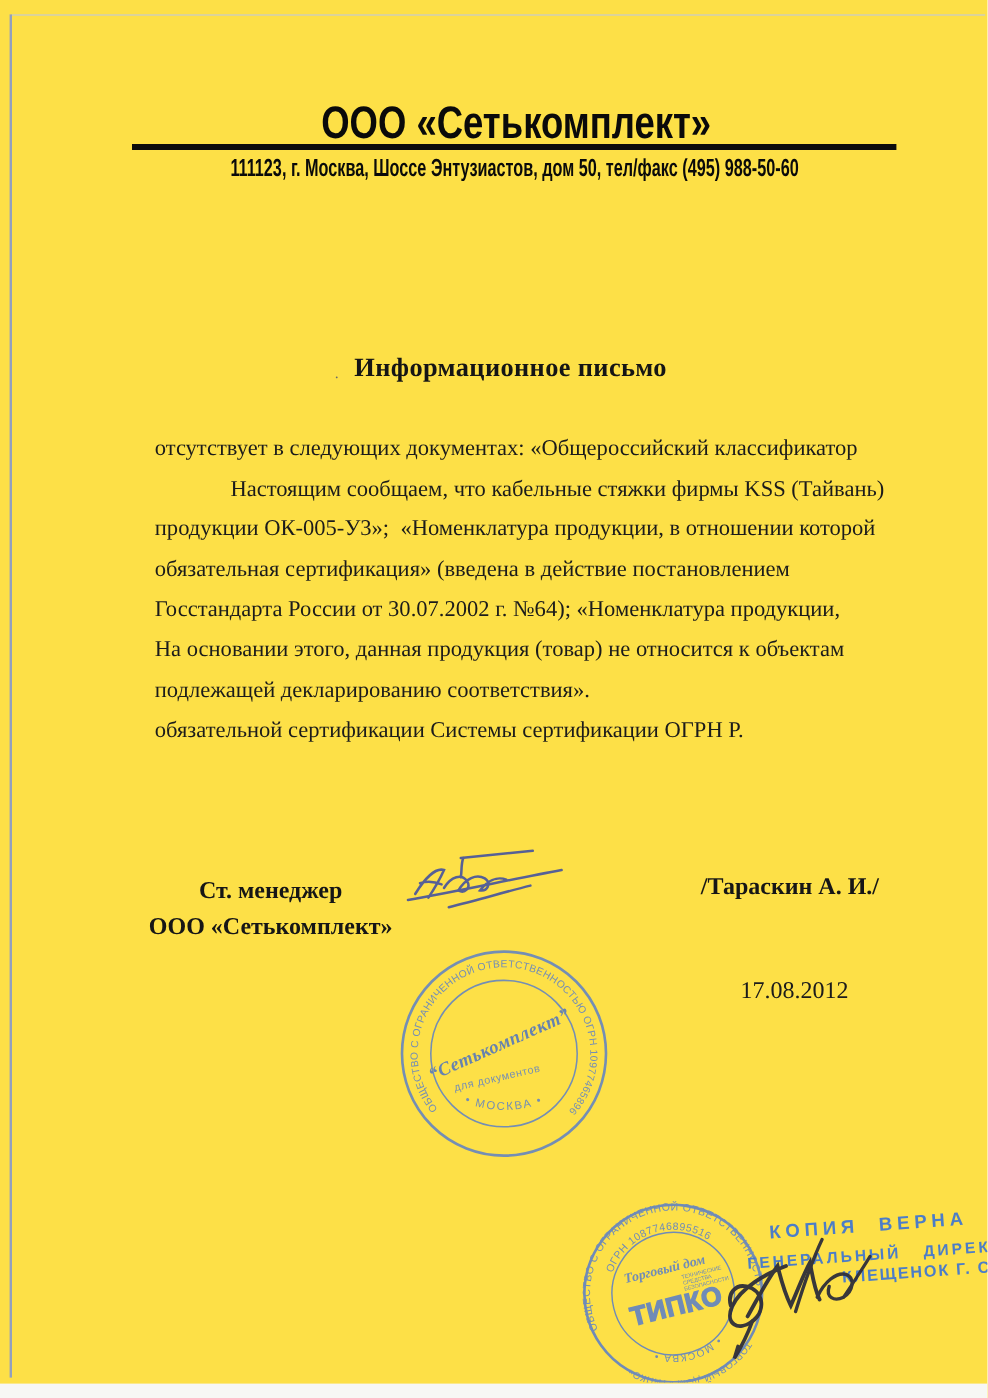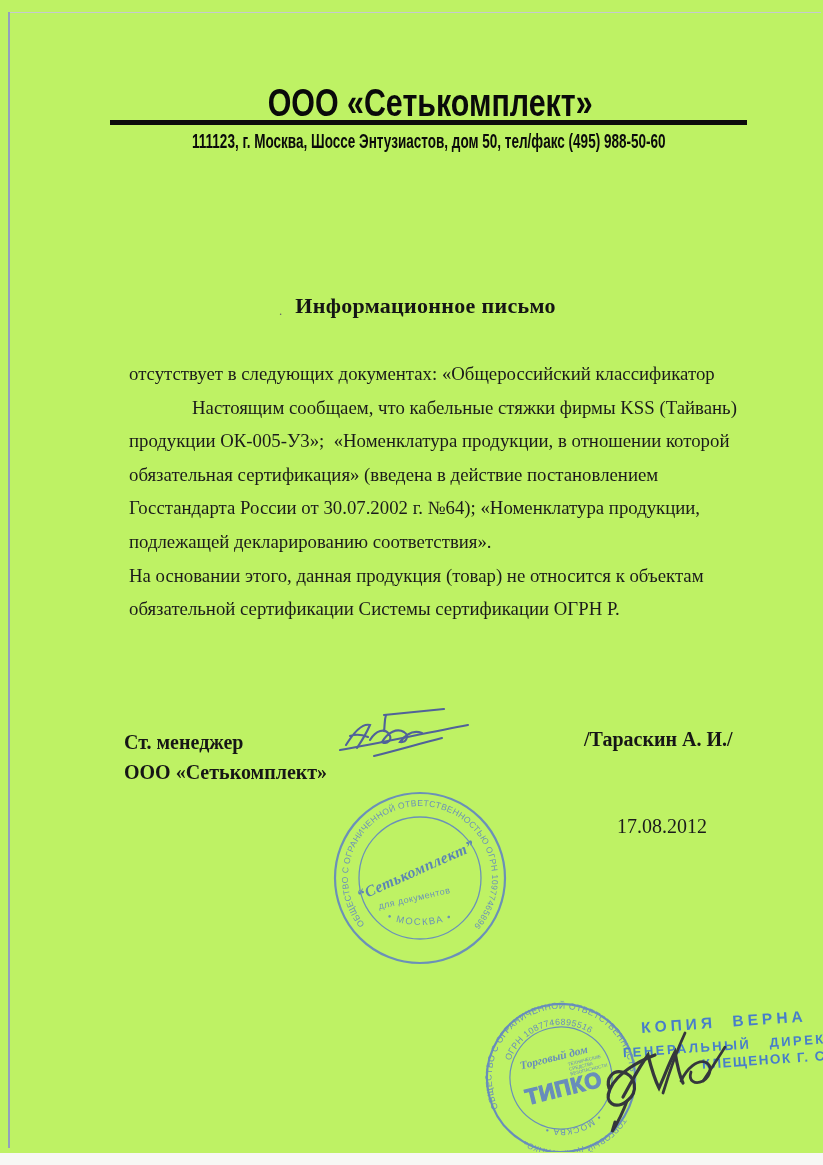--- a/index.html
+++ b/index.html
@@ -1,18 +1,18 @@
 <!DOCTYPE html>
 <html><head>
 <meta charset="utf-8">
 <style>
   html,body{margin:0;padding:0;background:#ffffff;}
   .page{
     position:relative;width:823px;height:1165px;overflow:hidden;
-    background:#bef264;font-family:"Liberation Serif",serif;color:#1c1c1c;
+    background:#fde047;font-family:"Liberation Serif",serif;color:#1c1c1c;
   }
   
   .scan-top-line{position:absolute;left:10px;top:12px;width:811px;height:1px;background:#c6cacf;}
   .scan-left-line{position:absolute;left:8px;top:12px;width:2px;height:1136px;background:#93a0bd;}
   .scan-bottom-shade{position:absolute;left:0;bottom:0;width:100%;height:12px;background:#f7f7f4;}
 
   
   .company{
     position:absolute;left:0;top:87px;width:100%;text-align:center;
     transform:translateX(19px);
@@ -36,21 +36,21 @@
     font-size:22px;font-weight:bold;letter-spacing:0.3px;color:#151515;
   }
   .title-mark{position:absolute;left:279px;top:303px;font-size:13px;color:#6a6a6a;}
 
   
   .body-text{position:absolute;left:129px;top:357px;width:625px;font-size:18.8px;line-height:33.6px;color:#1b1b1b;}
   .body-text .line{white-space:pre;}
   .body-text .line.indent{padding-left:63px;}
 
   
-  .sig-pos{position:absolute;left:124px;top:727px;font-size:20px;font-weight:bold;line-height:30px;color:#161616;}
+  .sig-pos{position:absolute;left:124px;top:727px;font-size:20px;font-weight:bold;line-height:30px;color:#161616;text-align:center;}
   .sig-name{position:absolute;left:584px;top:728px;font-size:20px;font-weight:bold;color:#161616;white-space:pre;}
   .sig-date{position:absolute;left:617px;top:815px;font-size:20px;color:#1b1b1b;}
 
   .ink-blue-svg{position:absolute;left:300px;top:688px;width:180px;height:95px;}
   .ink-dark-svg{position:absolute;left:575px;top:1005px;width:160px;height:145px;}
 
   
   .stamp1{position:absolute;left:331px;top:789px;width:178px;height:178px;opacity:0.85;filter:blur(0.2px);}
   .stamp2{position:absolute;left:485px;top:996px;width:156px;height:156px;opacity:0.88;filter:blur(0.2px);}
 
@@ -81,22 +81,22 @@
 
   <div class="title-mark">.</div>
   <h1 class="title">Информационное письмо</h1>
 
   <div class="body-text">
     <div class="line">отсутствует в следующих документах: «Общероссийский классификатор</div>
     <div class="line indent">Настоящим сообщаем, что кабельные стяжки фирмы KSS (Тайвань)</div>
     <div class="line">продукции ОК-005-У3»;  «Номенклатура продукции, в отношении которой</div>
     <div class="line">обязательная сертификация» (введена в действие постановлением</div>
     <div class="line">Госстандарта России от 30.07.2002 г. №64); «Номенклатура продукции,</div>
+    <div class="line">На основании этого, данная продукция (товар) не относится к объектам</div>
     <div class="line">подлежащей декларированию соответствия».</div>
-    <div class="line">На основании этого, данная продукция (товар) не относится к объектам</div>
     <div class="line">обязательной сертификации Системы сертификации ОГРН Р.</div>
   </div>
 
   <div class="sig-pos">
     <div>Ст. менеджер</div>
     <div>ООО «Сетькомплект»</div>
   </div>
 
   <svg class="ink-blue-svg" viewBox="0 0 180 95">
     <g fill="none" stroke="#45539f" stroke-width="2.1" stroke-linecap="round" opacity="0.9">

